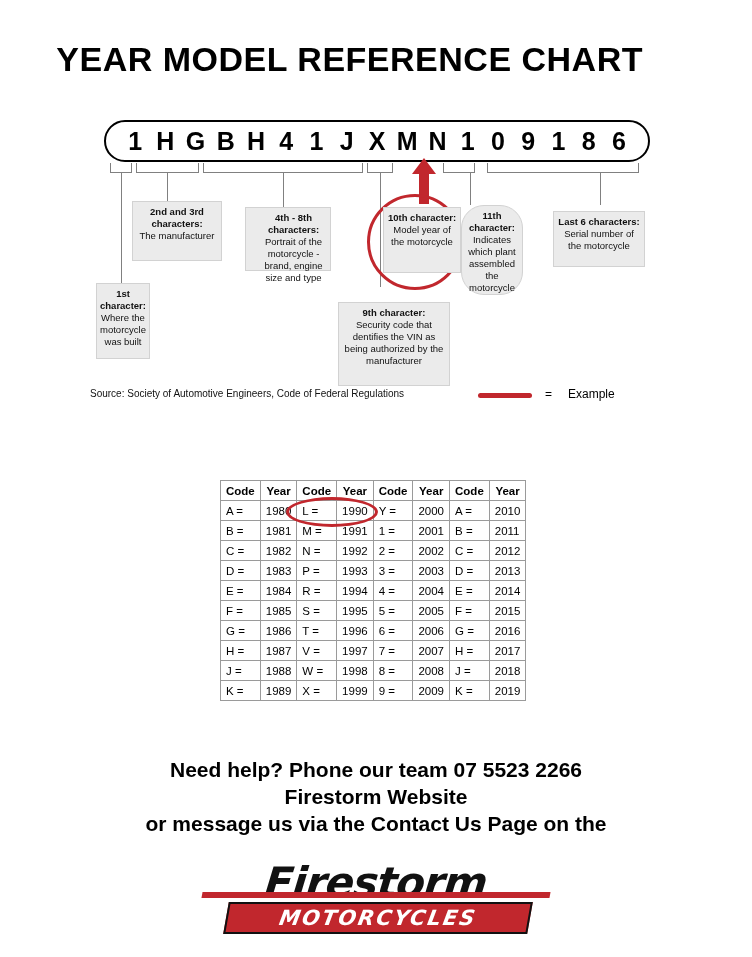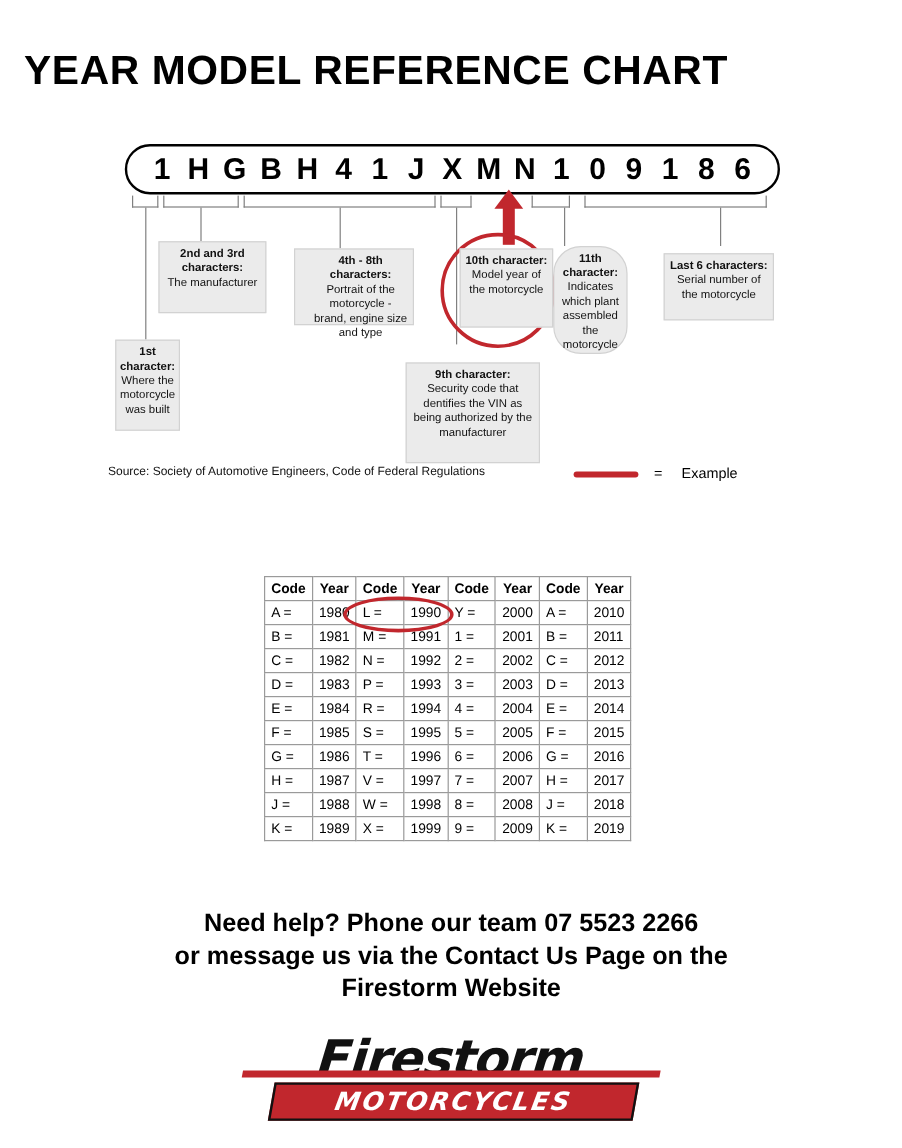--- a/index.html
+++ b/index.html
@@ -20,26 +20,25 @@
     width: 752px;
     height: 957px;
   }
 
   
   #page-title {
     position: absolute;
     top: 40px;
     left: 0;
     width: 643px;
-    text-align: left;
+    text-align: right;
     font-size: 34px;
     font-weight: bold;
     letter-spacing: 0.5px;
     color: #000;
-    padding-left: 20px;
   }
 
   
   #vin-box {
     position: absolute;
     top: 120px;
     left: 104px;
     width: 546px;
     height: 42px;
     border: 2px solid #000;
@@ -305,21 +304,21 @@
   <div class="note" style="left:96px; top:283px; width:54px; height:76px;">
     <b>1st character:</b>
     <span>Where the motorcycle was built</span>
   </div>
 
   <div class="note" style="left:132px; top:201px; width:90px; height:60px;">
     <b>2nd and 3rd characters:</b>
     <span>The manufacturer</span>
   </div>
 
-  <div class="note" style="left:245px; top:207px; width:100px; height:64px;padding-left:14px;">
+  <div class="note" style="left:245px; top:207px; width:86px; height:64px;padding-left:14px;">
     <b>4th - 8th characters:</b>
     <span>Portrait of the motorcycle - brand, engine size and type</span>
   </div>
 
   <div class="note" style="left:338px; top:269px; width:112px; height:84px;margin-top:33px;">
     <b>9th character:</b>
     <span>Security code that dentifies the VIN as being authorized by the manufacturer</span>
   </div>
 
   <div class="note" style="left:383px; top:207px; width:78px; height:66px;">
@@ -457,22 +456,22 @@
           <td class="code-cell">K =</td>
           <td class="year-cell">2019</td>
         </tr>
       </tbody>
     </table>
   </div>
   <div id="table-highlight-circle"></div>
 
   <div id="footer-text">
     <div>Need help?  Phone our team 07 5523 2266</div>
+    <div>Firestorm Website</div>
     <div>or message us via the Contact Us Page on the</div>
-    <div>Firestorm Website</div>
   </div>
 
   <div id="logo">
     <div id="logo-top">Firestorm</div>
     <div id="logo-swoosh"></div>
     <div id="logo-bottom">MOTORCYCLES</div>
   </div>
 
 </div>
 

